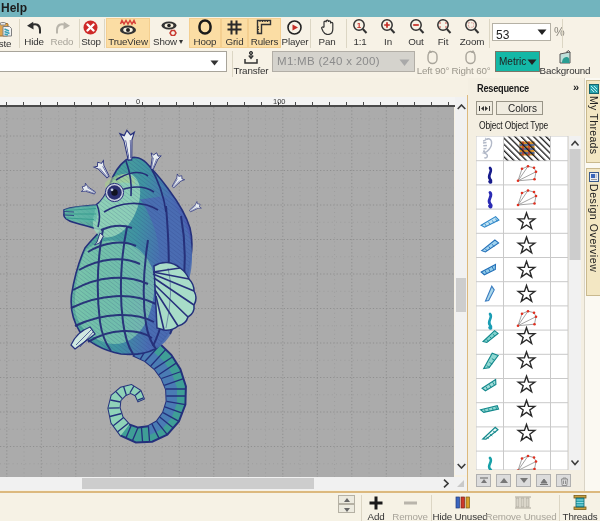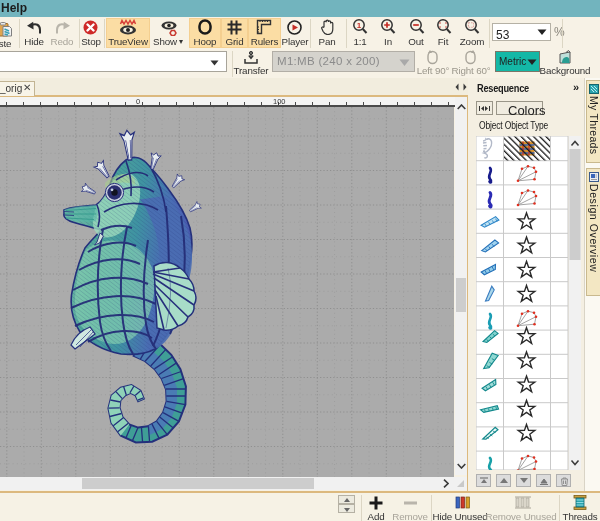--- a/index.html
+++ b/index.html
@@ -188,31 +188,20 @@
     </div>
 
     <svg class="abs" style="left:557px;top:0px;" width="16" height="15" viewBox="0 0 16 15">
       <path d="M3 4 L13 2 L13 13 L3 13 Z" fill="#bfe0da" stroke="#555" stroke-width="1"></path>
       <path d="M5 13 C5 9 7 7 10 7 C12 7 12.5 9 12.5 13 Z" fill="#2a9d92"></path>
       <path d="M9 2.5 L11.5 0.5 L13 2.2" fill="none" stroke="#555" stroke-width="1"></path>
     </svg>
     <div class="lbl" style="left:536px;top:15px;width:58px;">Background</div>
   </div>
 
-  <div class="abs" id="tabbar" style="left:0;top:78px;width:600px;height:19px;background:#f2edde;">
-    <div class="abs" style="left:0;top:17px;width:467px;height:2px;background:#dcb97e;"></div>
-    <div class="abs" style="left:-4px;top:3px;width:37px;height:14px;background:#f8f4e8;border:1px solid #c2b493;border-bottom:none;">
-      <span style="position:absolute;left:3px;top:1px;font-size:10px;color:#333;">_orig</span>
-      <span style="position:absolute;left:26px;top:0px;font-size:10px;color:#444;">✕</span>
-    </div>
-    <svg class="abs" style="left:455px;top:5px;" width="12" height="8" viewBox="0 0 12 8">
-      <path d="M3.5 0.5 L0.5 4 L3.5 7.5 Z" fill="#3a3a3a"></path>
-      <path d="M8.5 0.5 L11.5 4 L8.5 7.5 Z" fill="#3a3a3a"></path>
-    </svg>
-  </div>
 
   <div class="abs" id="canvasarea" style="left:0;top:97px;width:467px;height:395px;">
 
     <svg class="abs" style="left:0;top:0;" width="455" height="10" viewBox="0 0 455 10">
       <rect x="0" y="0" width="455" height="10" fill="#f4f4f3"></rect>
       <g stroke="#4a4a4a" stroke-width="1">
         <path d="M6.5 5 V9 M23.5 5 V9 M40.5 5 V9 M57.5 5 V9 M74.5 5 V9 M91.5 5 V9 M108.5 5 V9 M125.5 5 V9 M142.5 5 V9 M159.5 5 V9 M176.5 5 V9 M193.5 5 V9 M210.5 5 V9 M227.5 5 V9 M244.5 5 V9 M261.5 5 V9 M278.5 5 V9 M295.5 5 V9 M312.5 5 V9 M329.5 5 V9 M346.5 5 V9 M363.5 5 V9 M380.5 5 V9 M397.5 5 V9 M414.5 5 V9 M431.5 5 V9 M448.5 5 V9"></path>
       </g>
       <text x="136" y="7" font-size="7.5" fill="#333" font-family="Liberation Sans">0</text>
       <text x="273" y="7" font-size="7.5" fill="#333" font-family="Liberation Sans">100</text>
@@ -378,21 +367,21 @@
   <div class="abs" id="panel" style="left:468px;top:78px;width:116px;height:414px;background:#f4efe2;">
     <span style="position:absolute;left:9px;top:4px;font-size:11px;font-weight:bold;letter-spacing:-0.3px;color:#1a1a1a;transform:scaleX(0.84);transform-origin:left center;">Resequence</span>
     <span style="position:absolute;left:105px;top:3px;font-size:11px;font-weight:bold;color:#1a1a1a;">»</span>
     <div class="abs" style="left:8px;top:23px;width:17px;height:14px;background:#f0ece0;border:1px solid #999588;box-sizing:border-box;">
       <svg class="abs" style="left:2px;top:3px;" width="11" height="7" viewBox="0 0 11 7">
         <path d="M0.5 1 V6 M10.5 1 V6" stroke="#333" stroke-width="1"></path>
         <path d="M5 1 L2 3.5 L5 6 Z M6 1 L9 3.5 L6 6 Z" fill="#333"></path>
       </svg>
     </div>
     <div class="abs" style="left:28px;top:23px;width:47px;height:14px;background:#f0ece0;border:1px solid #999588;box-sizing:border-box;">
-      <span style="position:absolute;left:11px;top:1px;font-size:13px;color:#222;">Colors</span>
+      <span style="position:absolute;left:11px;top:1px;font-size:10px;color:#222;">Colors</span>
     </div>
     <span style="position:absolute;left:11px;top:42px;font-size:10px;letter-spacing:-0.2px;color:#1a1a1a;transform:scaleX(0.85);transform-origin:left center;">Object Object Type</span>
     
     <svg class="abs" style="left:8px;top:58px;" width="105" height="334" viewBox="0 0 105 334">
       <defs>
         <g id="star">
           <path d="M0 -8.6 L2.05 -2.7 L8.3 -2.6 L3.3 1.1 L5.15 7.1 L0 3.5 L-5.15 7.1 L-3.3 1.1 L-8.3 -2.6 L-2.05 -2.7 Z" fill="#fff" stroke="#2a2a2a" stroke-width="1.4"></path>
         </g>
         <g id="mesh">
           <g stroke="#9a9a9a" stroke-width="0.9" fill="none">

